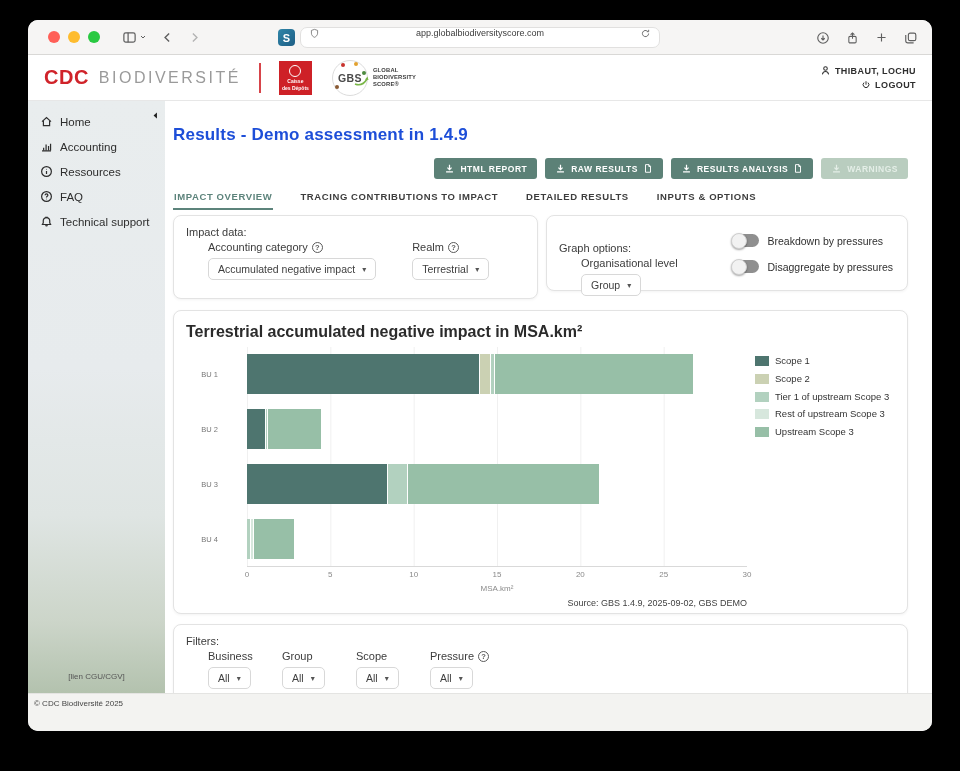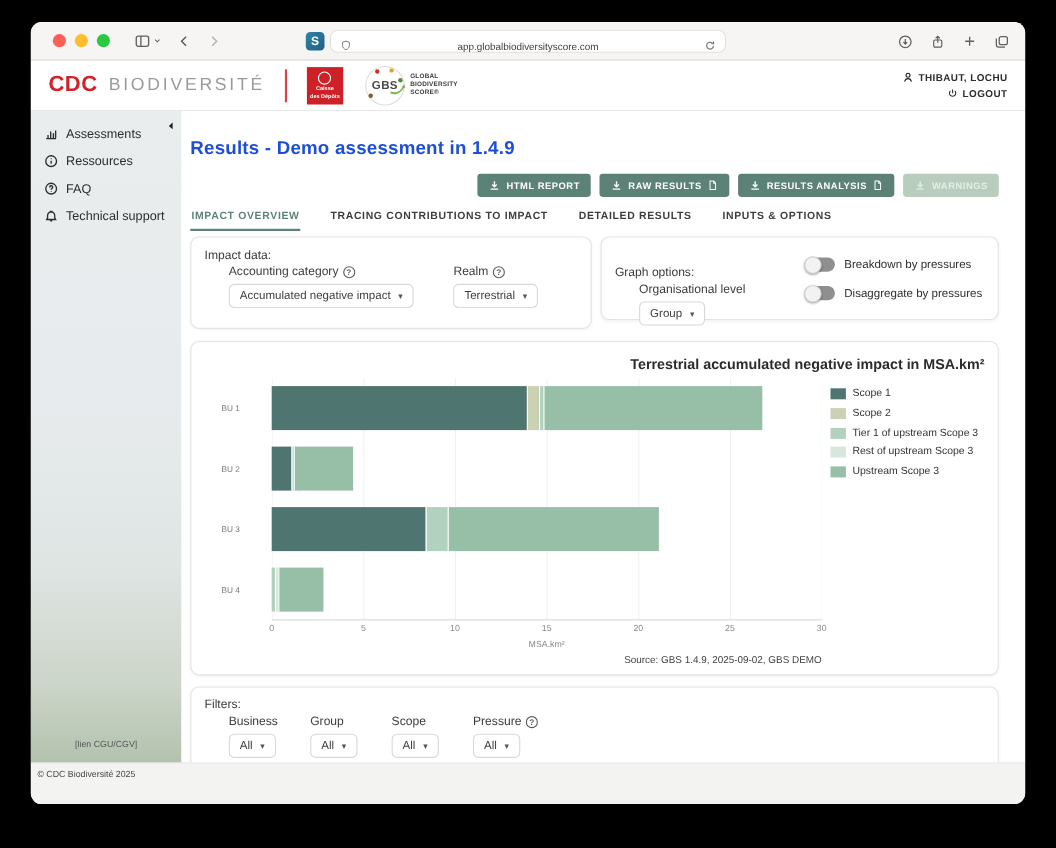--- a/index.html
+++ b/index.html
@@ -18,21 +18,21 @@
   .traffic { display:flex; gap:8px; margin-left:20px; }
   .light { width:12px; height:12px; border-radius:50%; }
   .tb-ico { color:#5f5f5f; display:inline-flex; align-items:center; justify-content:center; }
   .tb-ico svg { display:block; }
   .tb-group-left { display:flex; align-items:center; gap:14px; margin-left:22px; }
   .fwd { color:#b3b3b3; }
   .s-badge { position:absolute; left:250px; top:9px; width:17px; height:17px; border-radius:4px;
     background:linear-gradient(135deg,#2f85a8,#1f5f86); color:#fff; font-size:11px; font-weight:700;
     display:flex; align-items:center; justify-content:center; }
   .url-bar { position:absolute; left:272px; top:7px; width:360px; height:21px; background:#fff;
-    border:1px solid #e1e0df; border-radius:7px; display:flex; align-items:flex-end; padding:0 8px;
+    border:1px solid #e1e0df; border-radius:7px; display:flex; align-items:flex-start; padding:0 8px;
     color:#3f3f3f; }
   .url-bar .url-text { flex:1; text-align:center; font-size:9px; color:#3c3c3c; }
   .tb-right { position:absolute; right:14px; top:0; height:35px; display:flex; align-items:center; gap:16px; }
 
   
   .app-header { height:46px; background:#fff; border-bottom:1px solid #e7e7e7;
     display:flex; align-items:center; padding:0 16px; flex:none; }
   .brand { display:flex; align-items:center; gap:10px; }
   .cdc { font-size:20px; font-weight:800; color:#d0232a; letter-spacing:.5px; }
   .cdc-name { font-size:16px; color:#9a9a9a; letter-spacing:2.5px; font-weight:400; }
@@ -99,21 +99,21 @@
 
   .toggles { position:absolute; right:14px; top:18px; display:flex; flex-direction:column; gap:13px; }
   .toggle-row { display:flex; align-items:center; gap:9px; cursor:pointer; }
   .switch { position:relative; width:27px; height:13px; background:#8f8f8f; border-radius:7px; flex:none; }
   .knob { position:absolute; left:-1px; top:-1.5px; width:16px; height:16px; border-radius:50%;
     background:#f2f2f2; border:1px solid #cfcfcf; box-shadow:0 1px 2px rgba(0,0,0,.35); }
   .toggle-label { font-size:10.5px; color:#2f2f2f; }
 
   
   .panel-chart { margin-top:11px; height:304px; padding:8px 12px 6px; }
-  .chart-title { text-align:right; font-size:13px; font-weight:800; color:#2b2b2b; margin-top:4px; }
+  .chart-title { text-align:left; font-size:16px; font-weight:800; color:#2b2b2b; margin-top:4px; }
   .chart-wrap { display:flex; margin-top:6px; }
   .chart-plot-col { flex:1; min-width:0; }
   .chart-plot { display:flex;gap:21px; }
   .bu-labels { width:40px; flex:none; display:flex; flex-direction:column; }
   .bu-label { height:55px; display:flex; align-items:center; justify-content:flex-end;
     padding-right:8px; font-size:7.5px; color:#777; }
   .plot-right { flex:1; min-width:0; }
   .chart-rows { height:220px; border-bottom:1px solid #d9d9d9; display:flex; flex-direction:column;
     background-image:linear-gradient(to right,#f0f0f0 1px, transparent 1px);
     background-size:calc(100%/6) 100%; }
@@ -263,25 +263,34 @@
       <div class="sidebar">
         <span class="collapse">
           <svg width="9" height="9" viewBox="0 0 16 16">
               <path d="M10.5 2.5 4.5 8l6 5.5z" fill="currentColor"></path>
             </svg>
         </span>
         <div class="nav">
             <div class="nav-item">
               <span style="display:inline-flex">
                 <svg width="13" height="13" viewBox="0 0 16 16" fill="none" stroke="currentColor" stroke-width="1.5">
+                  <path d="M2.5 8.2 8 3.2l5.5 5"></path>
+                  <path d="M4.2 7v6h7.6V7"></path>
+                </svg>
+              </span>
+              <span>Home</span>
+            </div>
+            <div class="nav-item">
+              <span style="display:inline-flex">
+                <svg width="13" height="13" viewBox="0 0 16 16" fill="none" stroke="currentColor" stroke-width="1.5">
                   <path d="M2.5 13.5h11"></path>
                   <path d="M4.5 13V9.5M7.5 13V5.5M10.5 13V7.5M13 13V4.5"></path>
                 </svg>
               </span>
-              <span>Assessments</span>
+              <span>Accounting</span>
             </div>
             <div class="nav-item">
               <span style="display:inline-flex">
                 <svg width="13" height="13" viewBox="0 0 16 16" fill="none" stroke="currentColor" stroke-width="1.5">
                   <circle cx="8" cy="8" r="6"></circle>
                   <path d="M8 7.5V11"></path>
                   <circle cx="8" cy="5.2" r="0.6" fill="currentColor" stroke="none"></circle>
                 </svg>
               </span>
               <span>Ressources</span>

